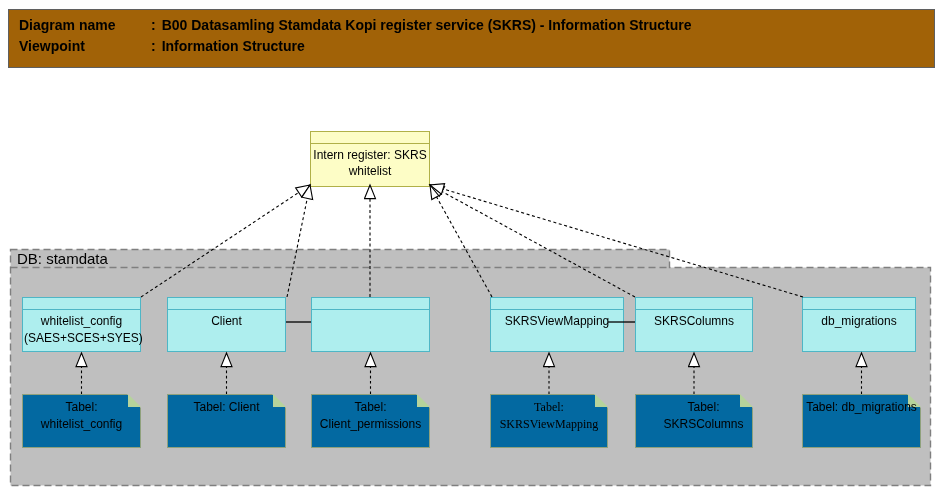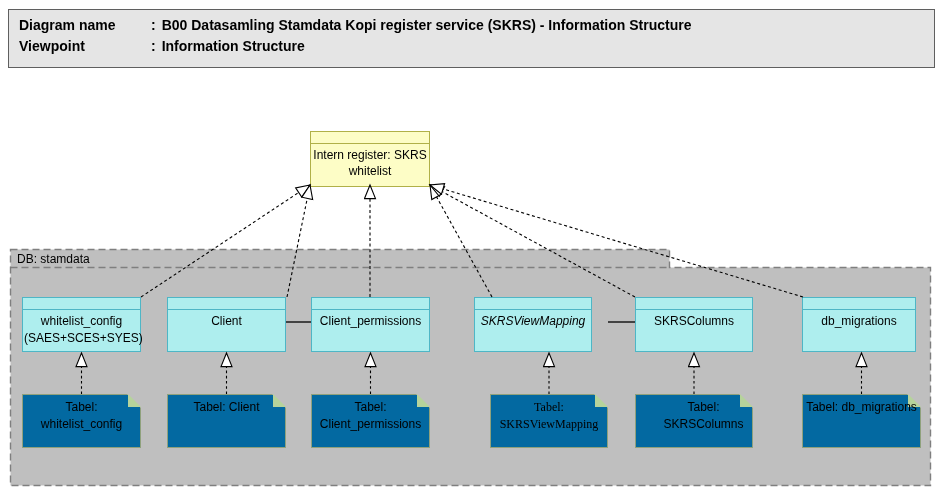--- a/index.html
+++ b/index.html
@@ -3,21 +3,21 @@
 <meta charset="utf-8">
 <style>
   html,body{margin:0;padding:0;background:#ffffff;}
   #canvas{
     position:relative;width:945px;height:495px;background:#ffffff;overflow:hidden;
     font-family:"Liberation Sans", sans-serif;color:#000;
   }
   
   .meta{
     position:absolute;left:8px;top:9px;width:927px;height:59px;
-    background:#e5e5e5;border:1px solid #5f5f5f;
+    background:#a16207;border:1px solid #5f5f5f;
     font-size:14px;font-weight:bold;line-height:21px;padding-top:5px;padding-left:10px;
     box-sizing:border-box;
   }
   .meta .lbl{display:inline-block;width:132px;}
   .meta .colon{margin-right:6px;}
   
   svg.layer{position:absolute;left:0;top:0;pointer-events:none;}
   
   .ebox{
     position:absolute;box-sizing:border-box;font-size:12px;text-align:center;
@@ -29,21 +29,21 @@
   .register .comp{height:11px;border-bottom:1px solid #b0b048;}
   .register .elabel{padding:3px 1px 0 1px;line-height:16px;}
   .table{
     background:#aeeeee;border:1px solid #4eb6c6;
     top:297px;height:55px;
   }
   .table .comp{height:11px;border-bottom:1px solid #4eb6c6;}
   .table .elabel{padding:3px 1px 0 1px;line-height:17px;}
   
   .group-label{
-    position:absolute;left:17px;top:252px;font-size:12px;line-height:14px;
+    position:absolute;left:17px;top:252px;font-size:15px;line-height:14px;
   }
   
   .note{
     position:absolute;top:394px;height:54px;box-sizing:border-box;
     background:#0369a1;border:1px solid #8fa17c;
     font-size:12px;text-align:center;
   }
   .note .elabel{padding:4px 1px 0 1px;line-height:17px;position:relative;z-index:2;}
   .note .fold-cut{            
     position:absolute;top:-1px;right:-1px;width:0;height:0;z-index:1;
@@ -83,23 +83,22 @@
   <div class="ebox table" style="left:22px;width:119px;">
     <div class="comp"></div>
     <div class="elabel">whitelist_config (SAES+SCES+SYES)</div>
   </div>
   <div class="ebox table" style="left:167px;width:119px;">
     <div class="comp"></div>
     <div class="elabel">Client</div>
   </div>
   <div class="ebox table" style="left:311px;width:119px;">
     <div class="comp"></div>
-    <div class="elabel">Client_permissions</div>
   </div>
-  <div class="ebox table" style="left:474px;width:118px;font-style:italic;">
+  <div class="ebox table" style="left:490px;width:134px;">
     <div class="comp"></div>
     <div class="elabel">SKRSViewMapping</div>
   </div>
   <div class="ebox table" style="left:635px;width:118px;">
     <div class="comp"></div>
     <div class="elabel">SKRSColumns</div>
   </div>
   <div class="ebox table" style="left:802px;width:114px;">
     <div class="comp"></div>
     <div class="elabel">db_migrations</div>

